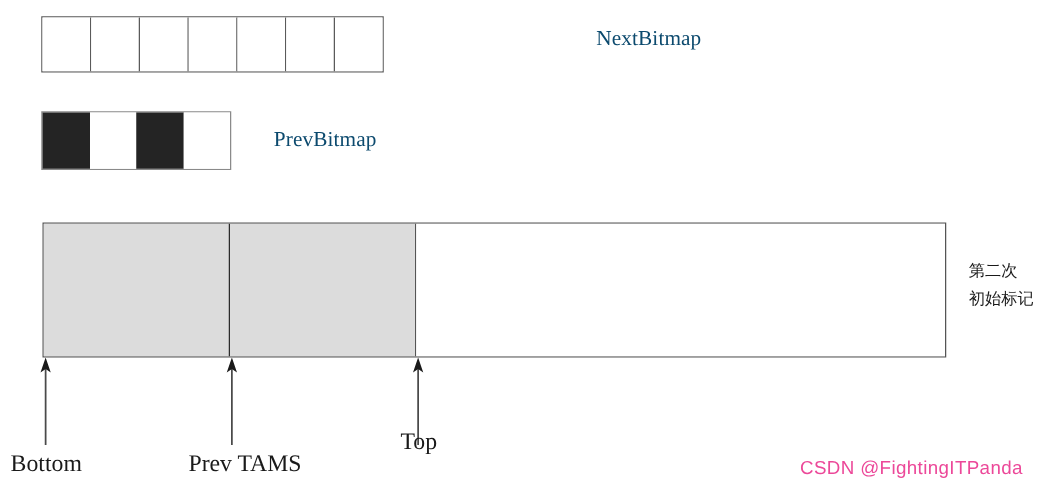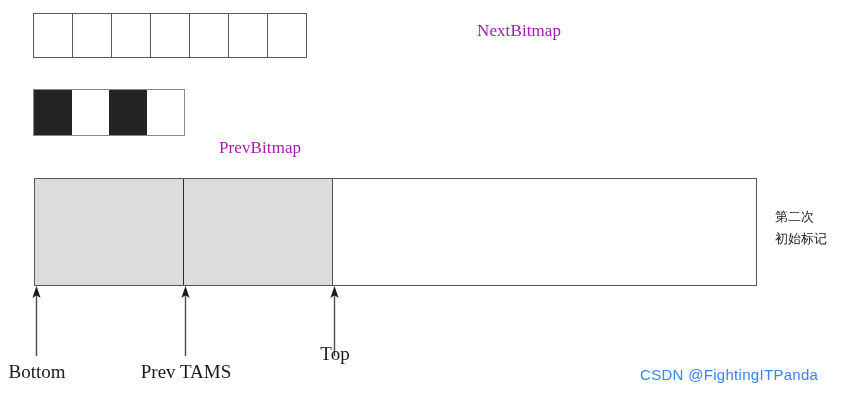--- a/index.html
+++ b/index.html
@@ -54,26 +54,26 @@
     flex: 1 1 0;
     box-sizing: border-box;
   }
   #prev-bitmap-strip .bm-cell.marked { background: #242424; }
   #prev-bitmap-strip .bm-cell.unmarked { background: #ffffff; }
 
   
   .strip-label {
     position: absolute;
     font-size: 17px;
-    color: #a21caf;
+    color: #0c4a6e;
     white-space: nowrap;
     letter-spacing: .1px;
   }
   #next-bitmap-label { left: 477px; top: 21px; }
-  #prev-bitmap-label { left: 219px; top: 102px; margin-top: 36px; }
+  #prev-bitmap-label { left: 219px; top: 102px; }
 
   
   #heap-bar {
     position: absolute;
     left: 34px;
     top: 178px;
     width: 723px;
     height: 108px;
     border: 1.8px solid #555555;
     box-sizing: border-box;
@@ -134,38 +134,38 @@
     text-align: center;
     white-space: nowrap;
     line-height: 20px;
   }
   #label-bottom {
     left: 0px;
     top: 362px;
     width: 74px;
   }
   #label-prev-tams {
-    left: 133px;
+    left: 143px;
     top: 362px;
     width: 106px;
   }
   #label-top-tams {
     left: 276px;
     top: 344px;
     width: 118px;
   }
 
   
   #watermark {
     position: absolute;
     left: 640px;
     top: 366px;
     font-family: "Liberation Sans", "DejaVu Sans", sans-serif;
     font-size: 15px;
-    color: #3b82f6;
+    color: #ec4899;
     white-space: nowrap;
     letter-spacing: .3px;
   }
 </style>
 </head>
 <body>
 
 <div id="canvas">
 
   <div id="next-bitmap-strip">

